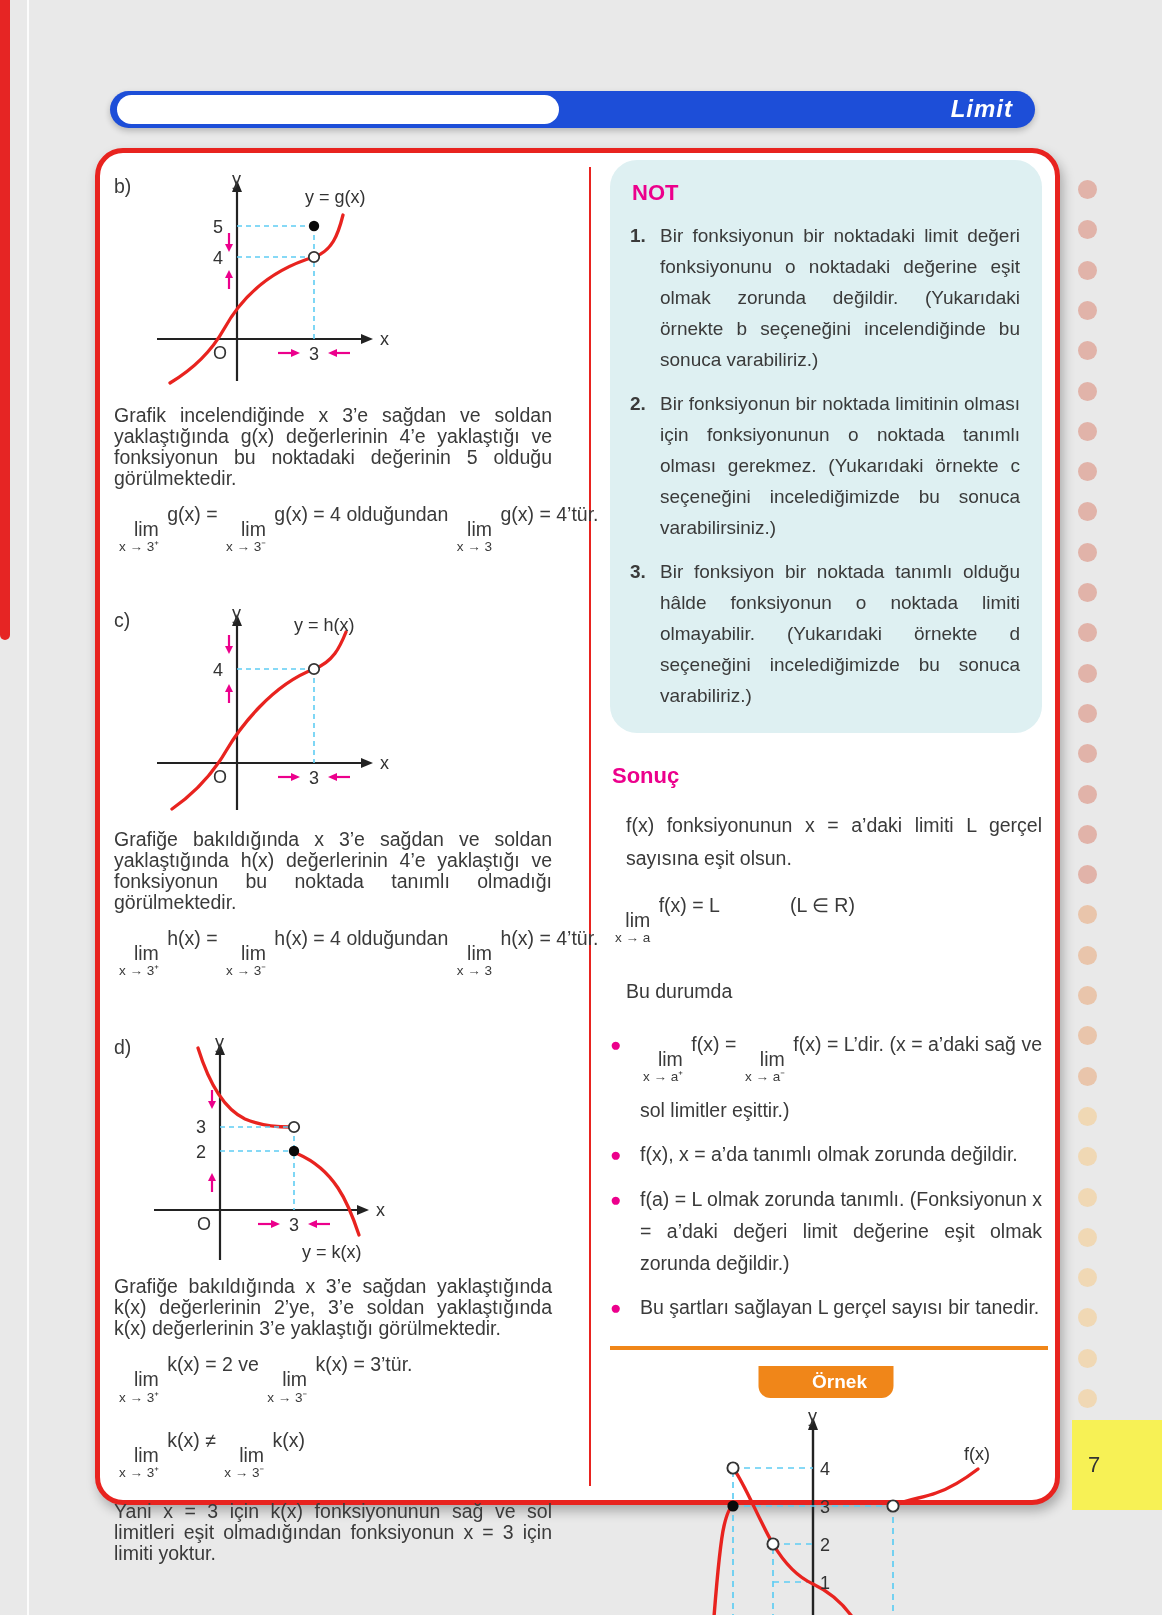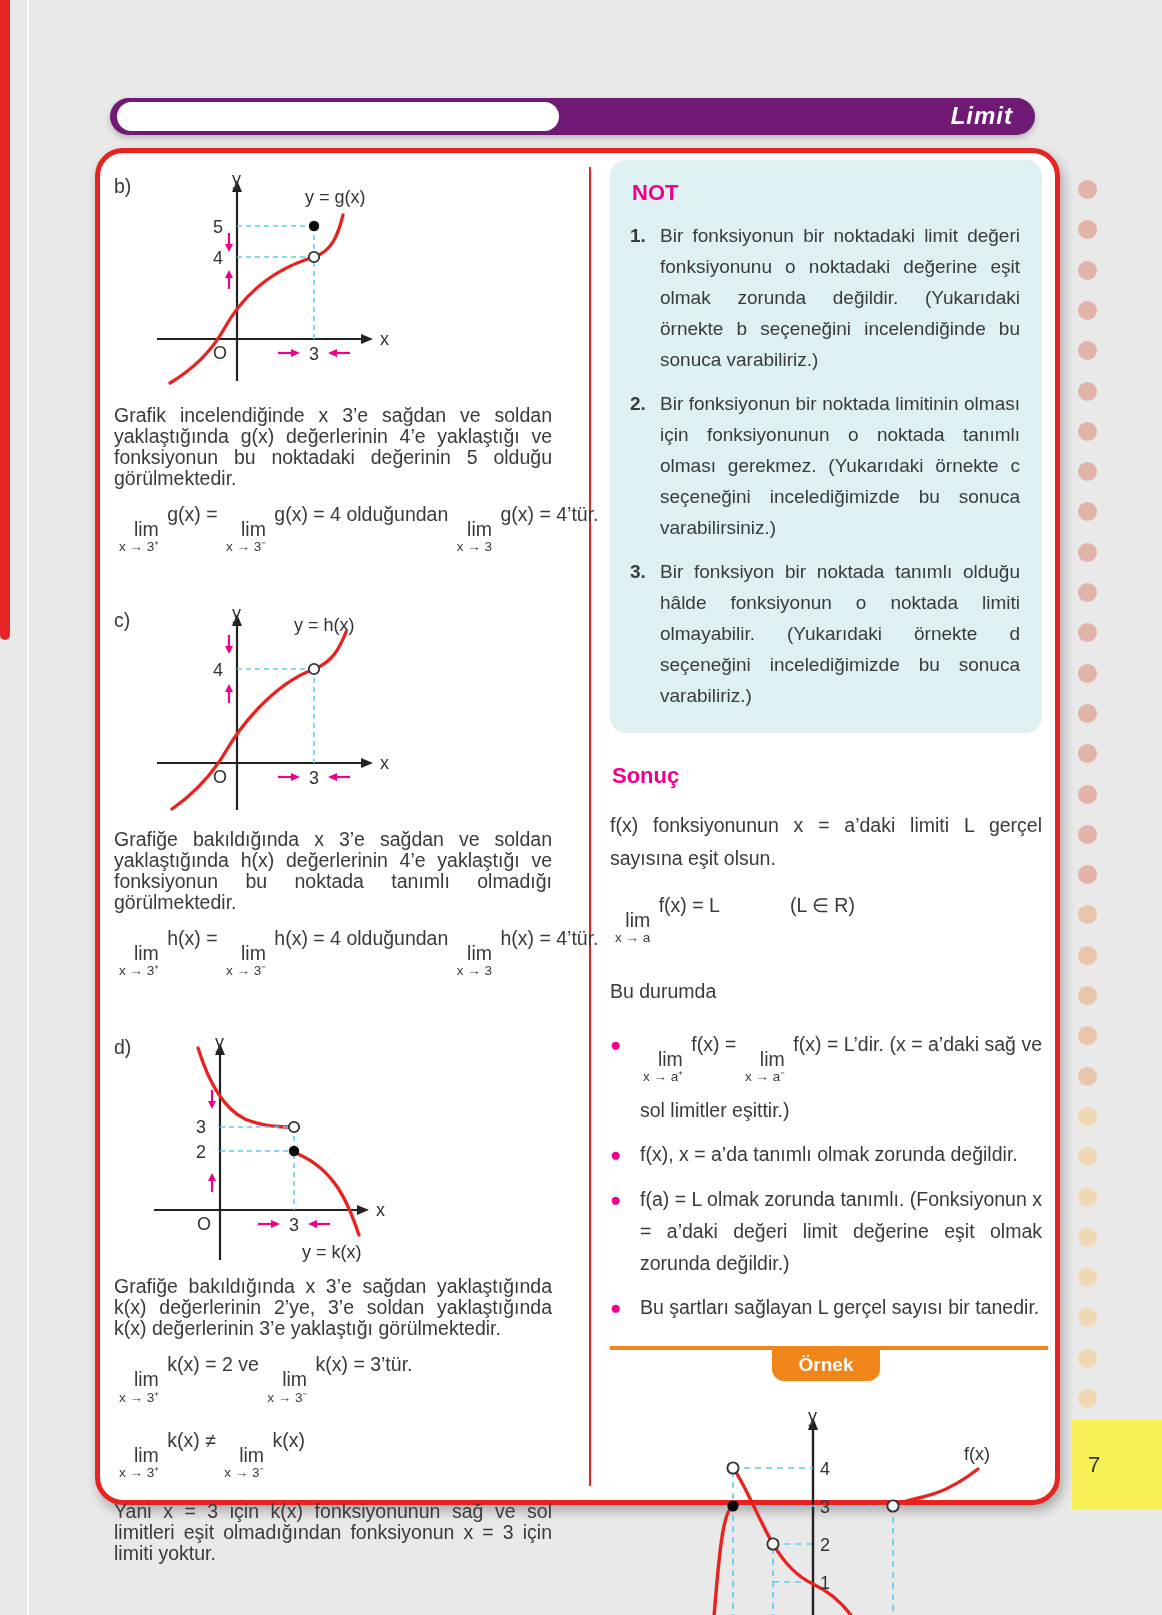--- a/index.html
+++ b/index.html
@@ -7,21 +7,21 @@
     width:1162px;height:1615px;position:relative;overflow:hidden;
     background:#e9e9e9;
     font-family:"Liberation Sans", sans-serif;
     color:#3a3a3a;
   }
   svg{font-family:inherit;}
   .fold-line{position:absolute;left:27px;top:0;width:2px;height:100%;background:rgba(255,255,255,.85);}
   .red-strip{position:absolute;left:0;top:0;width:10px;height:640px;background:#e62524;border-radius:0 0 8px 8px;}
 
   
-  .header-bar{position:absolute;left:110px;top:98px;width:925px;height:37px;background:#701a75;
+  .header-bar{position:absolute;left:110px;top:91px;width:925px;height:37px;background:#1d4ed8;
     border-radius:19px;box-shadow:0 3px 6px rgba(0,0,0,.22);}
   .header-pill{position:absolute;left:7px;top:4px;width:442px;height:29px;background:#ffffff;border-radius:15px;}
   .header-title{position:absolute;right:22px;top:4px;color:#fff;font-weight:bold;font-size:24px;
     letter-spacing:1px;font-style:italic;}
 
   
   .card{position:absolute;left:95px;top:148px;width:955px;height:1347px;background:#fff;
     border:5px solid #e8231f;border-radius:28px;box-shadow:3px 6px 12px rgba(0,0,0,.28);}
   .divider{position:absolute;left:489px;top:14px;bottom:14px;width:2px;background:#e8231f;}
 
@@ -32,39 +32,39 @@
   .glabel{width:28px;font-size:19.5px;padding-top:4px;flex:none;}
 
   .para{font-size:19.5px;line-height:21px;text-align:justify;margin:6px 0 4px 0;}
   .eqline{font-size:19.5px;margin:14px 0 10px 2px;white-space:nowrap;}
   .lim{display:inline-flex;flex-direction:column;align-items:flex-end;line-height:1.05;
        vertical-align:-15px;margin:10px 3px;}
   .lim-top{font-size:19.5px;}
   .lim-sub{font-size:13.5px;margin-top:1px;}
 
   
-  .note-box{background:#def0f2;border-radius:16px;padding:20px 22px 22px 20px;margin-top:7px;}
+  .note-box{background:#def0f2;border-radius:27px;padding:20px 22px 22px 20px;margin-top:7px;}
   .note-title{color:#ec008c;font-weight:bold;font-size:22px;margin:0 0 14px 2px;}
   .note-item{display:flex;margin-bottom:13px;font-size:19px;line-height:31px;}
   .note-item:last-child{margin-bottom:0;}
   .note-num{font-weight:bold;width:30px;flex:none;}
   .note-text{text-align:justify;flex:1;}
 
   .sonuc-title{color:#ec008c;font-weight:bold;font-size:22px;margin:30px 0 10px 2px;}
-  .rtext{font-size:19.5px;line-height:33px;text-align:justify;}
+  .rtext{font-size:19.5px;line-height:33px;text-align:justify;margin-left:16px;}
   .bullet{display:flex;margin:12px 0;font-size:19.5px;line-height:32px;}
   .bullet-dot{color:#ec008c;width:30px;flex:none;font-size:19px;padding-top:1px;}
   .bullet-body{flex:1;text-align:justify;}
 
   
   .ornek-wrap{position:relative;height:56px;margin-top:22px;}
   .ornek-line{position:absolute;left:0;right:-6px;top:0;height:3.5px;background:#f08619;}
-  .ornek-tab{position:absolute;left:50%;transform:translateX(-50%);top:3px;width:108px;height:32px;
+  .ornek-tab{position:absolute;left:50%;transform:translateX(-50%);top:20px;width:108px;height:32px;
     background:#f08619;border-radius:0 0 12px 12px;color:#fff;font-weight:bold;font-size:19px;
-    display:flex;align-items:center;justify-content:center;}
+    display:flex;align-items:center;justify-content:center;padding-left:27px;}
 
   
   .dots-host{position:absolute;left:1078px;top:0;width:20px;height:100%;}
   .bdot{position:absolute;left:0;width:19px;height:19px;border-radius:50%;}
   .page-tab{position:absolute;left:1072px;top:1420px;width:90px;height:90px;background:#f7f155;
     display:flex;align-items:center;padding-left:16px;font-size:22px;color:#333;}
 </style>
 </head>
 <body>
 

